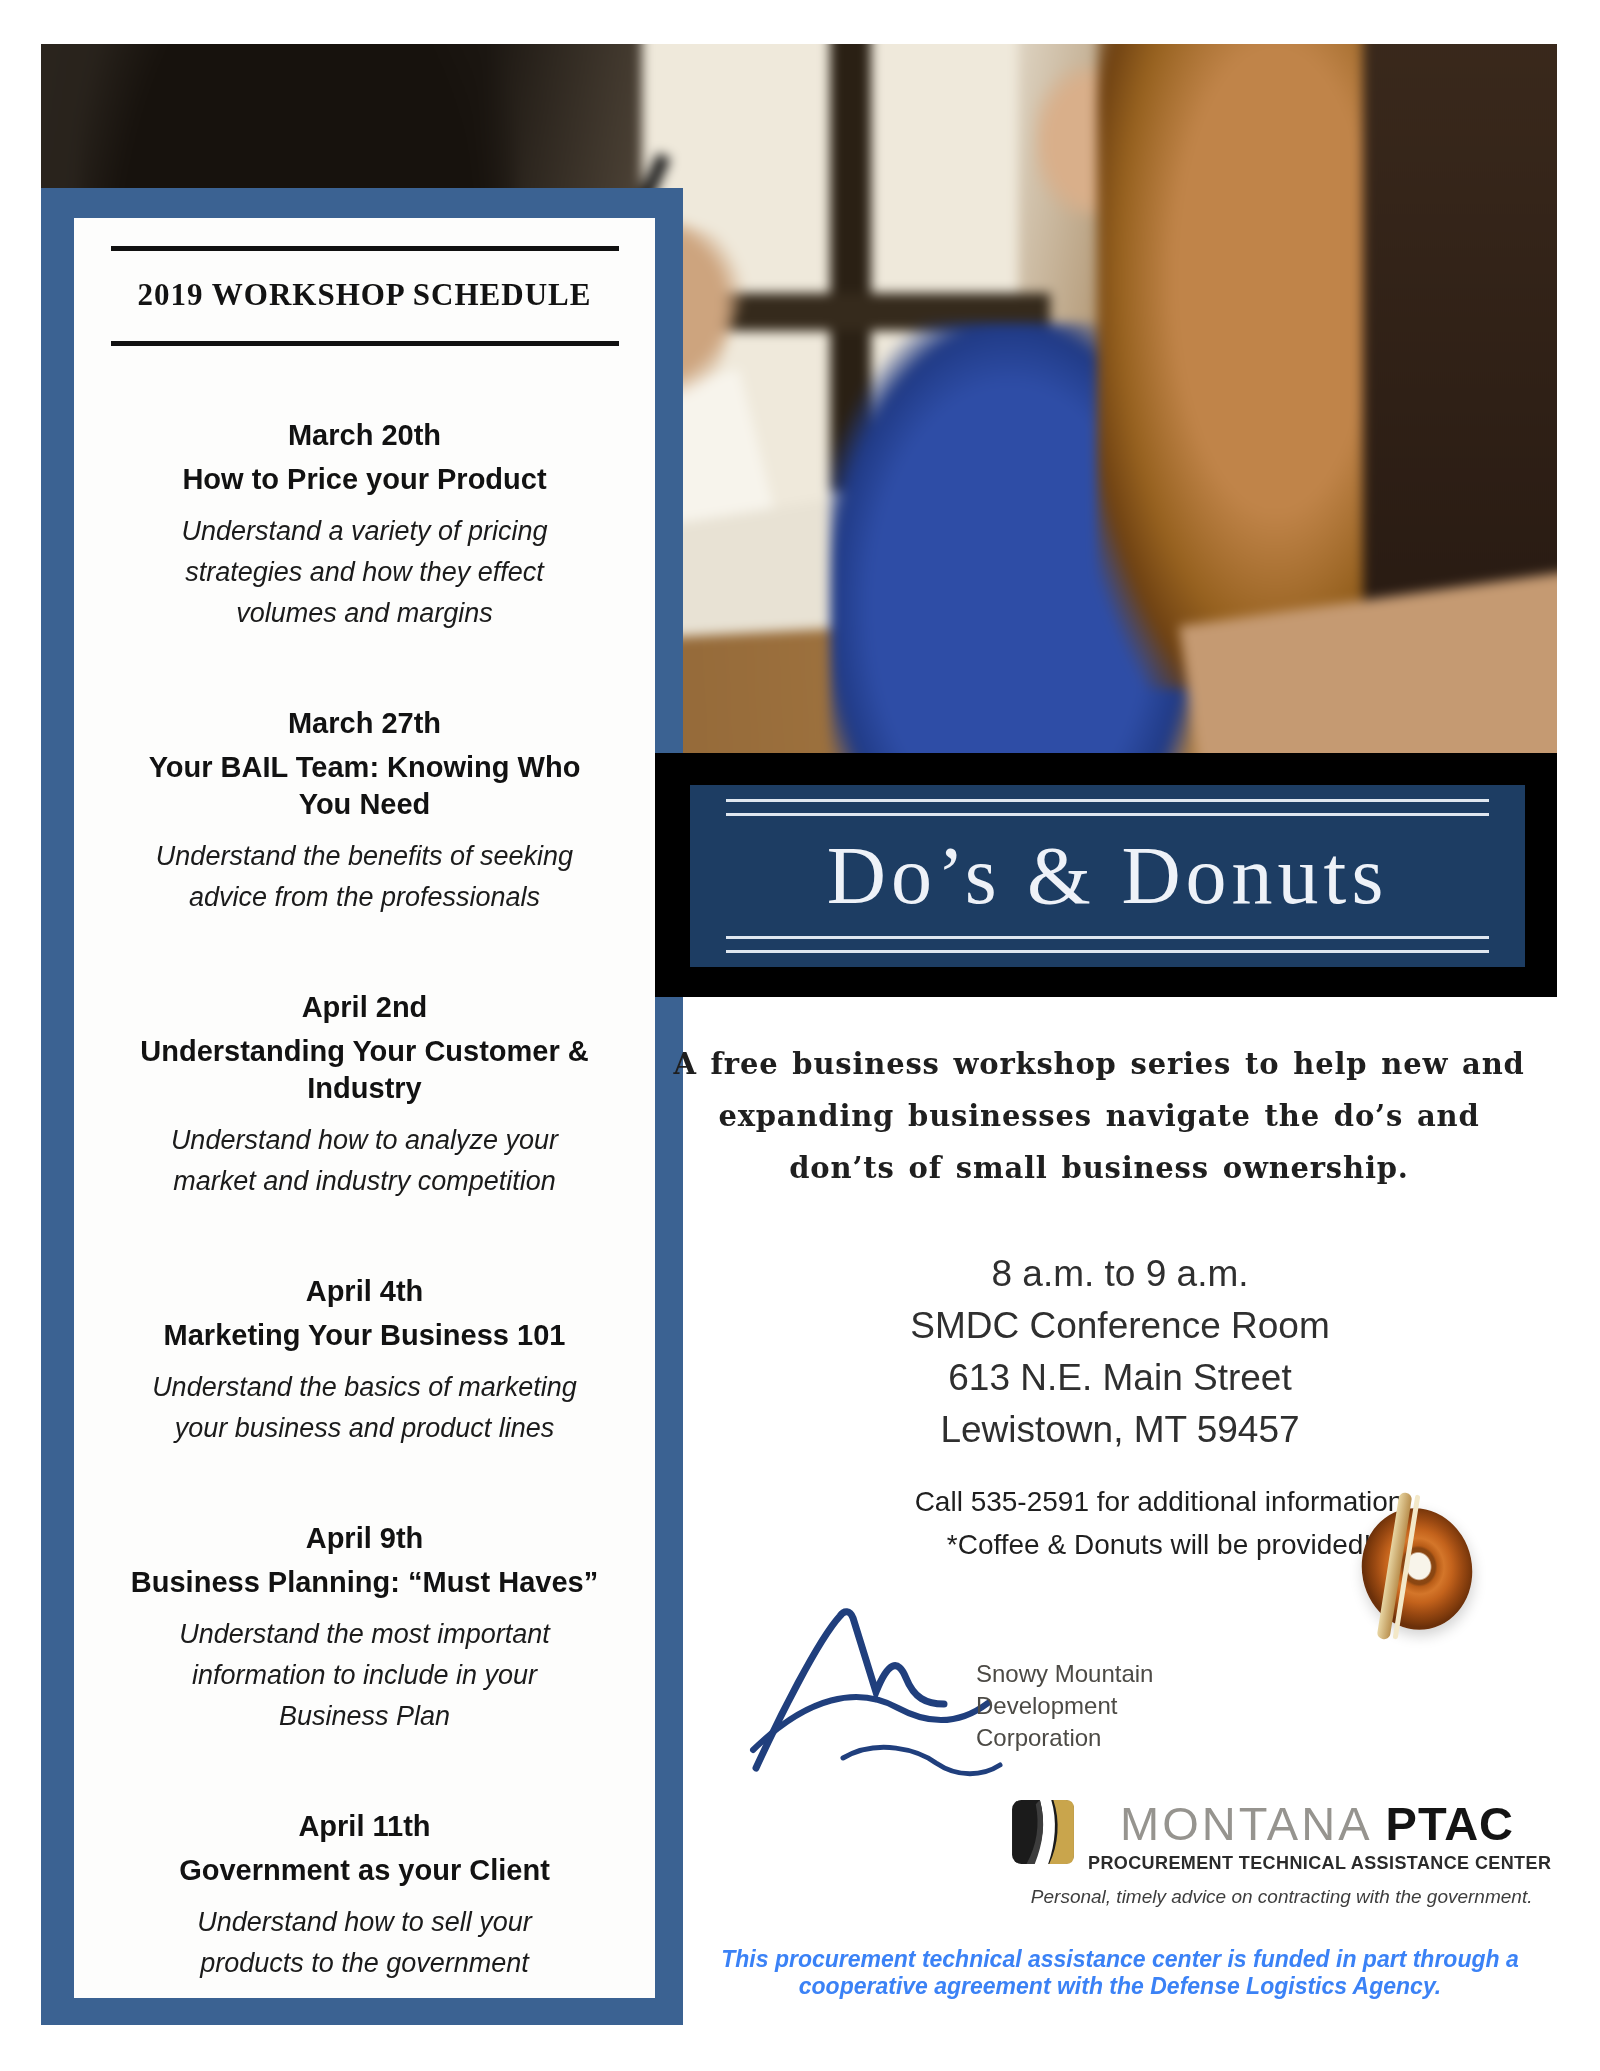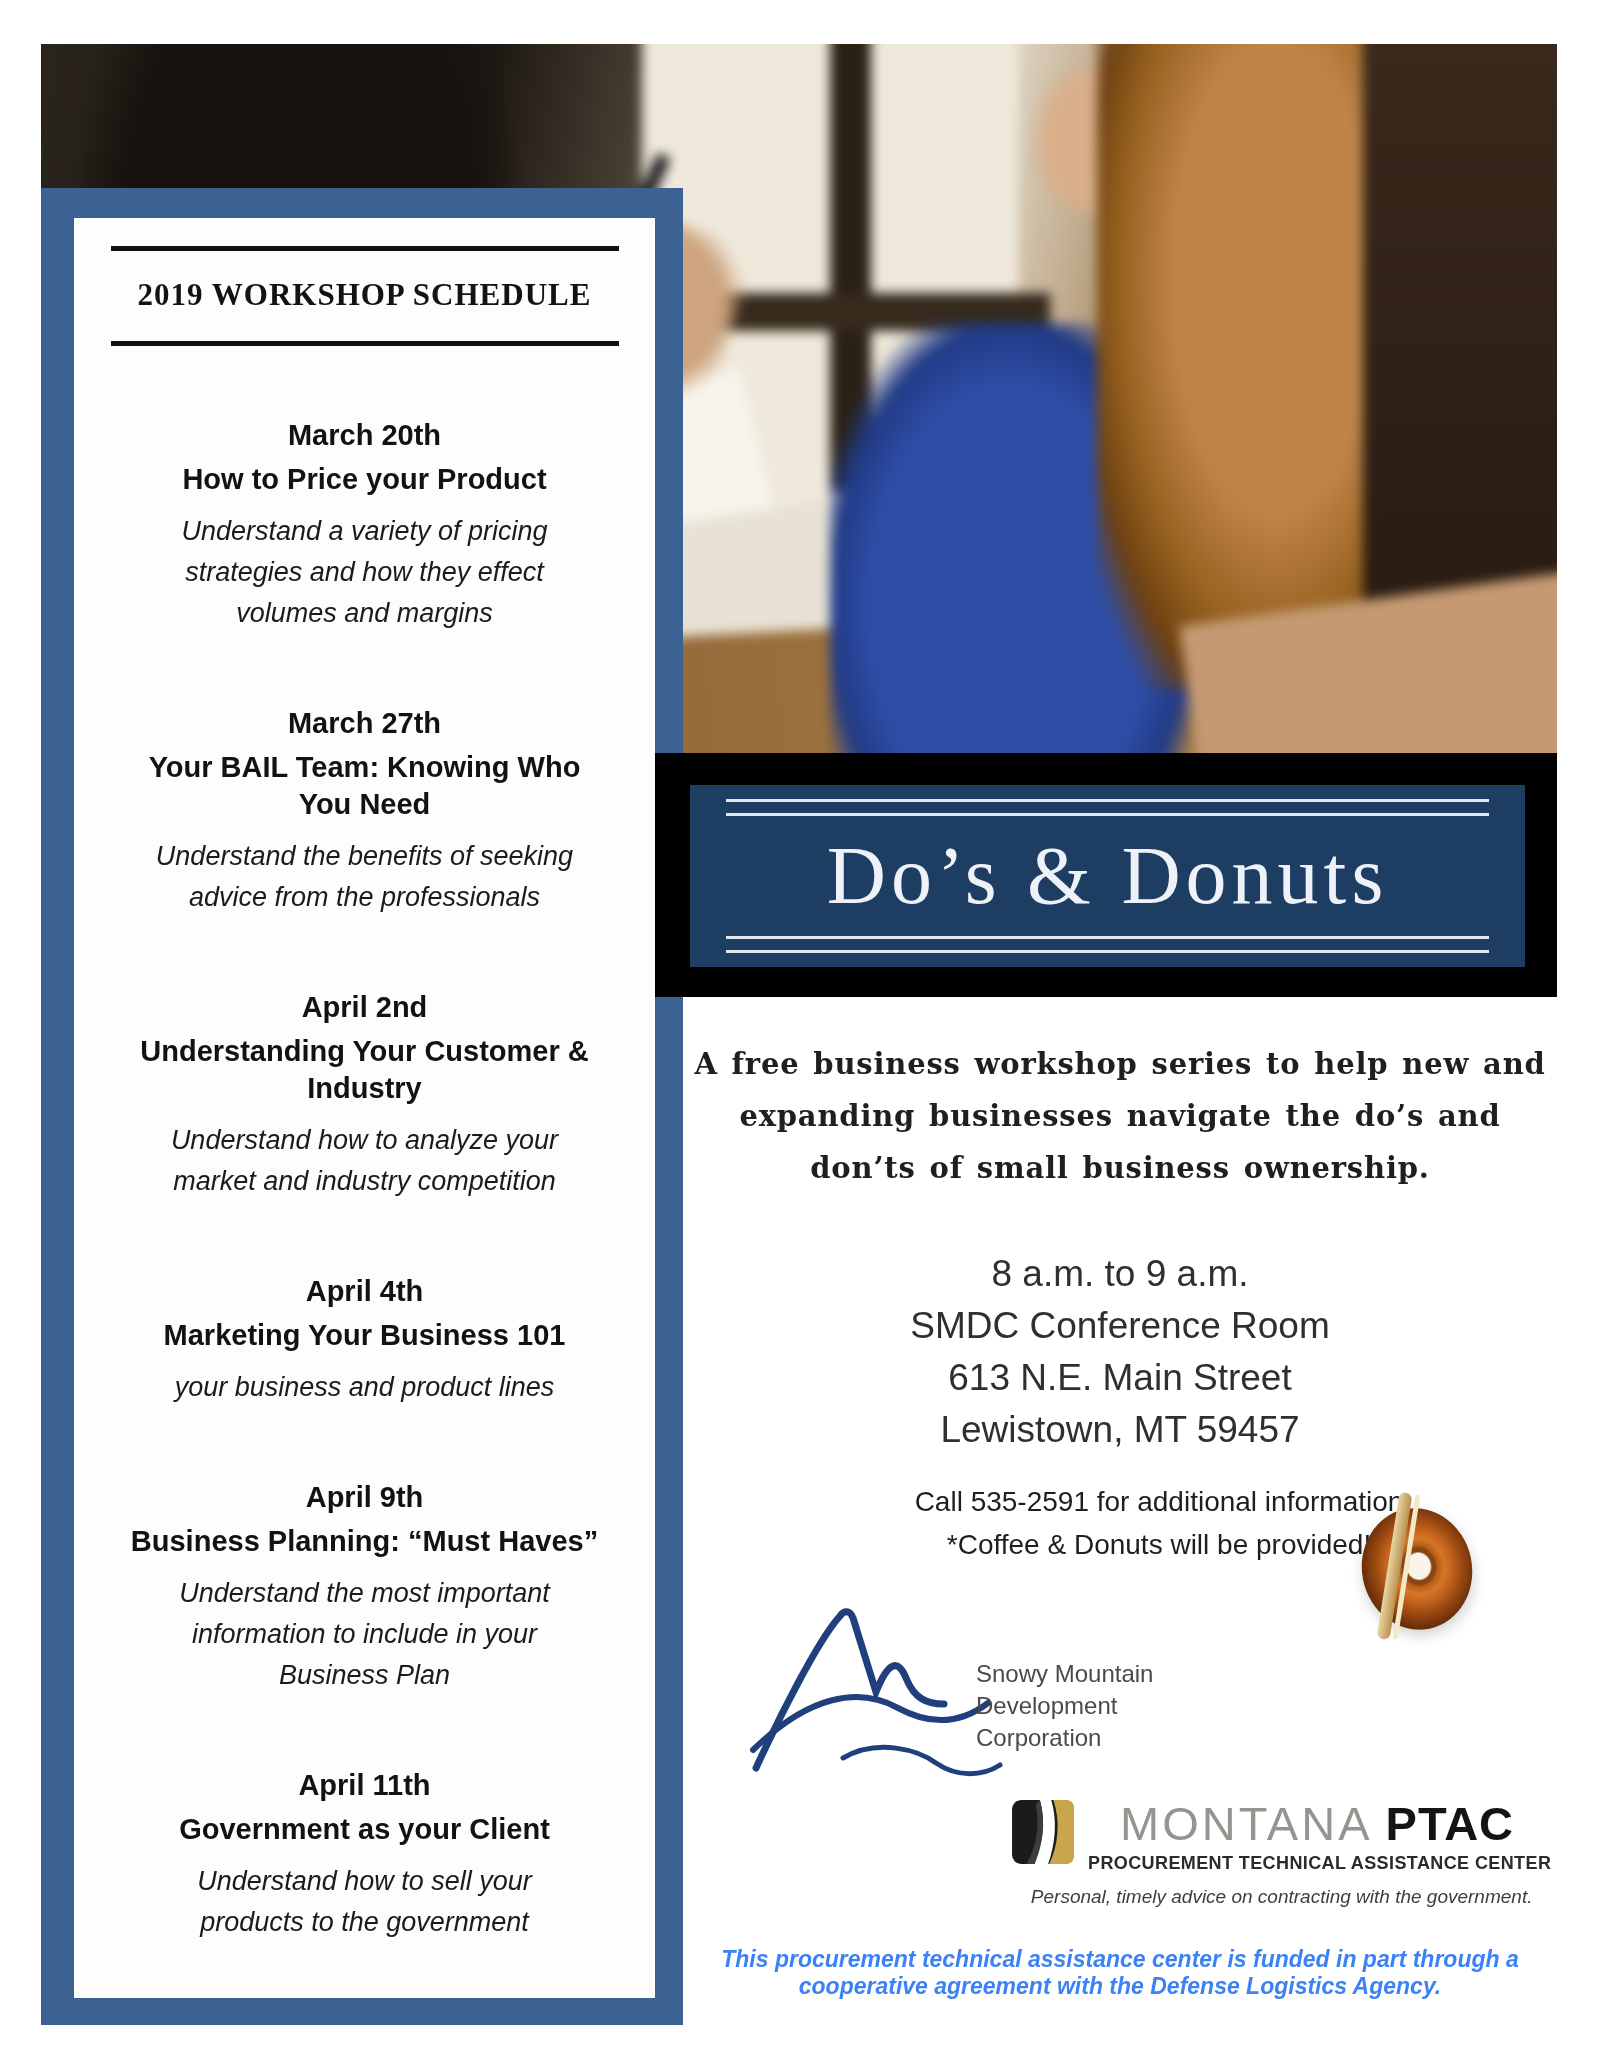--- a/index.html
+++ b/index.html
@@ -38,21 +38,21 @@
 
   
   .banner{position:absolute;left:655px;top:753px;width:902px;height:244px;background:#000000;}
   .banner-box{position:absolute;left:35px;top:32px;right:32px;bottom:30px;background:#1d3d63;
               display:flex;flex-direction:column;justify-content:space-between;padding:14px 36px;box-sizing:border-box;}
   .banner-rule{height:11px;border-top:3px solid #dfe7f0;border-bottom:3px solid #dfe7f0;}
   .banner-title{font-family:"Liberation Serif",serif;font-size:82px;letter-spacing:5px;color:#eef2f8;
                 text-align:center;line-height:86px;}
 
   
-  .intro{position:absolute;left:683px;top:1038px;width:874px;text-align:center;
+  .intro{position:absolute;left:662px;top:1038px;width:874px;text-align:center;
          font-family:"DejaVu Serif",serif;font-weight:700;font-size:29px;line-height:52px;
          letter-spacing:0.8px;word-spacing:3px;color:#1f1f1f;}
   .where{position:absolute;left:683px;top:1248px;width:874px;text-align:center;
          font-size:37px;line-height:52px;color:#2f2f2f;}
   .call{position:absolute;left:722px;top:1480px;width:874px;text-align:center;
         font-size:28px;line-height:43px;color:#1f1f1f;}
 
   
   .donut{position:absolute;left:1358px;top:1496px;width:118px;height:140px;}
   .donut-ring{position:absolute;left:4px;top:12px;width:110px;height:122px;border-radius:50%;
@@ -149,20 +149,21 @@
           <div>market and industry competition</div>
         </div>
       </div>
 
       <div class="entry">
         <div class="w-date">April 4th</div>
         <div class="w-title">
           <div>Marketing Your Business 101</div>
         </div>
         <div class="w-desc">
+          <div>Understand the basics of marketing</div>
           <div>your business and product lines</div>
         </div>
       </div>
 
       <div class="entry">
         <div class="w-date">April 9th</div>
         <div class="w-title">
           <div>Business Planning: “Must Haves”</div>
         </div>
         <div class="w-desc">

